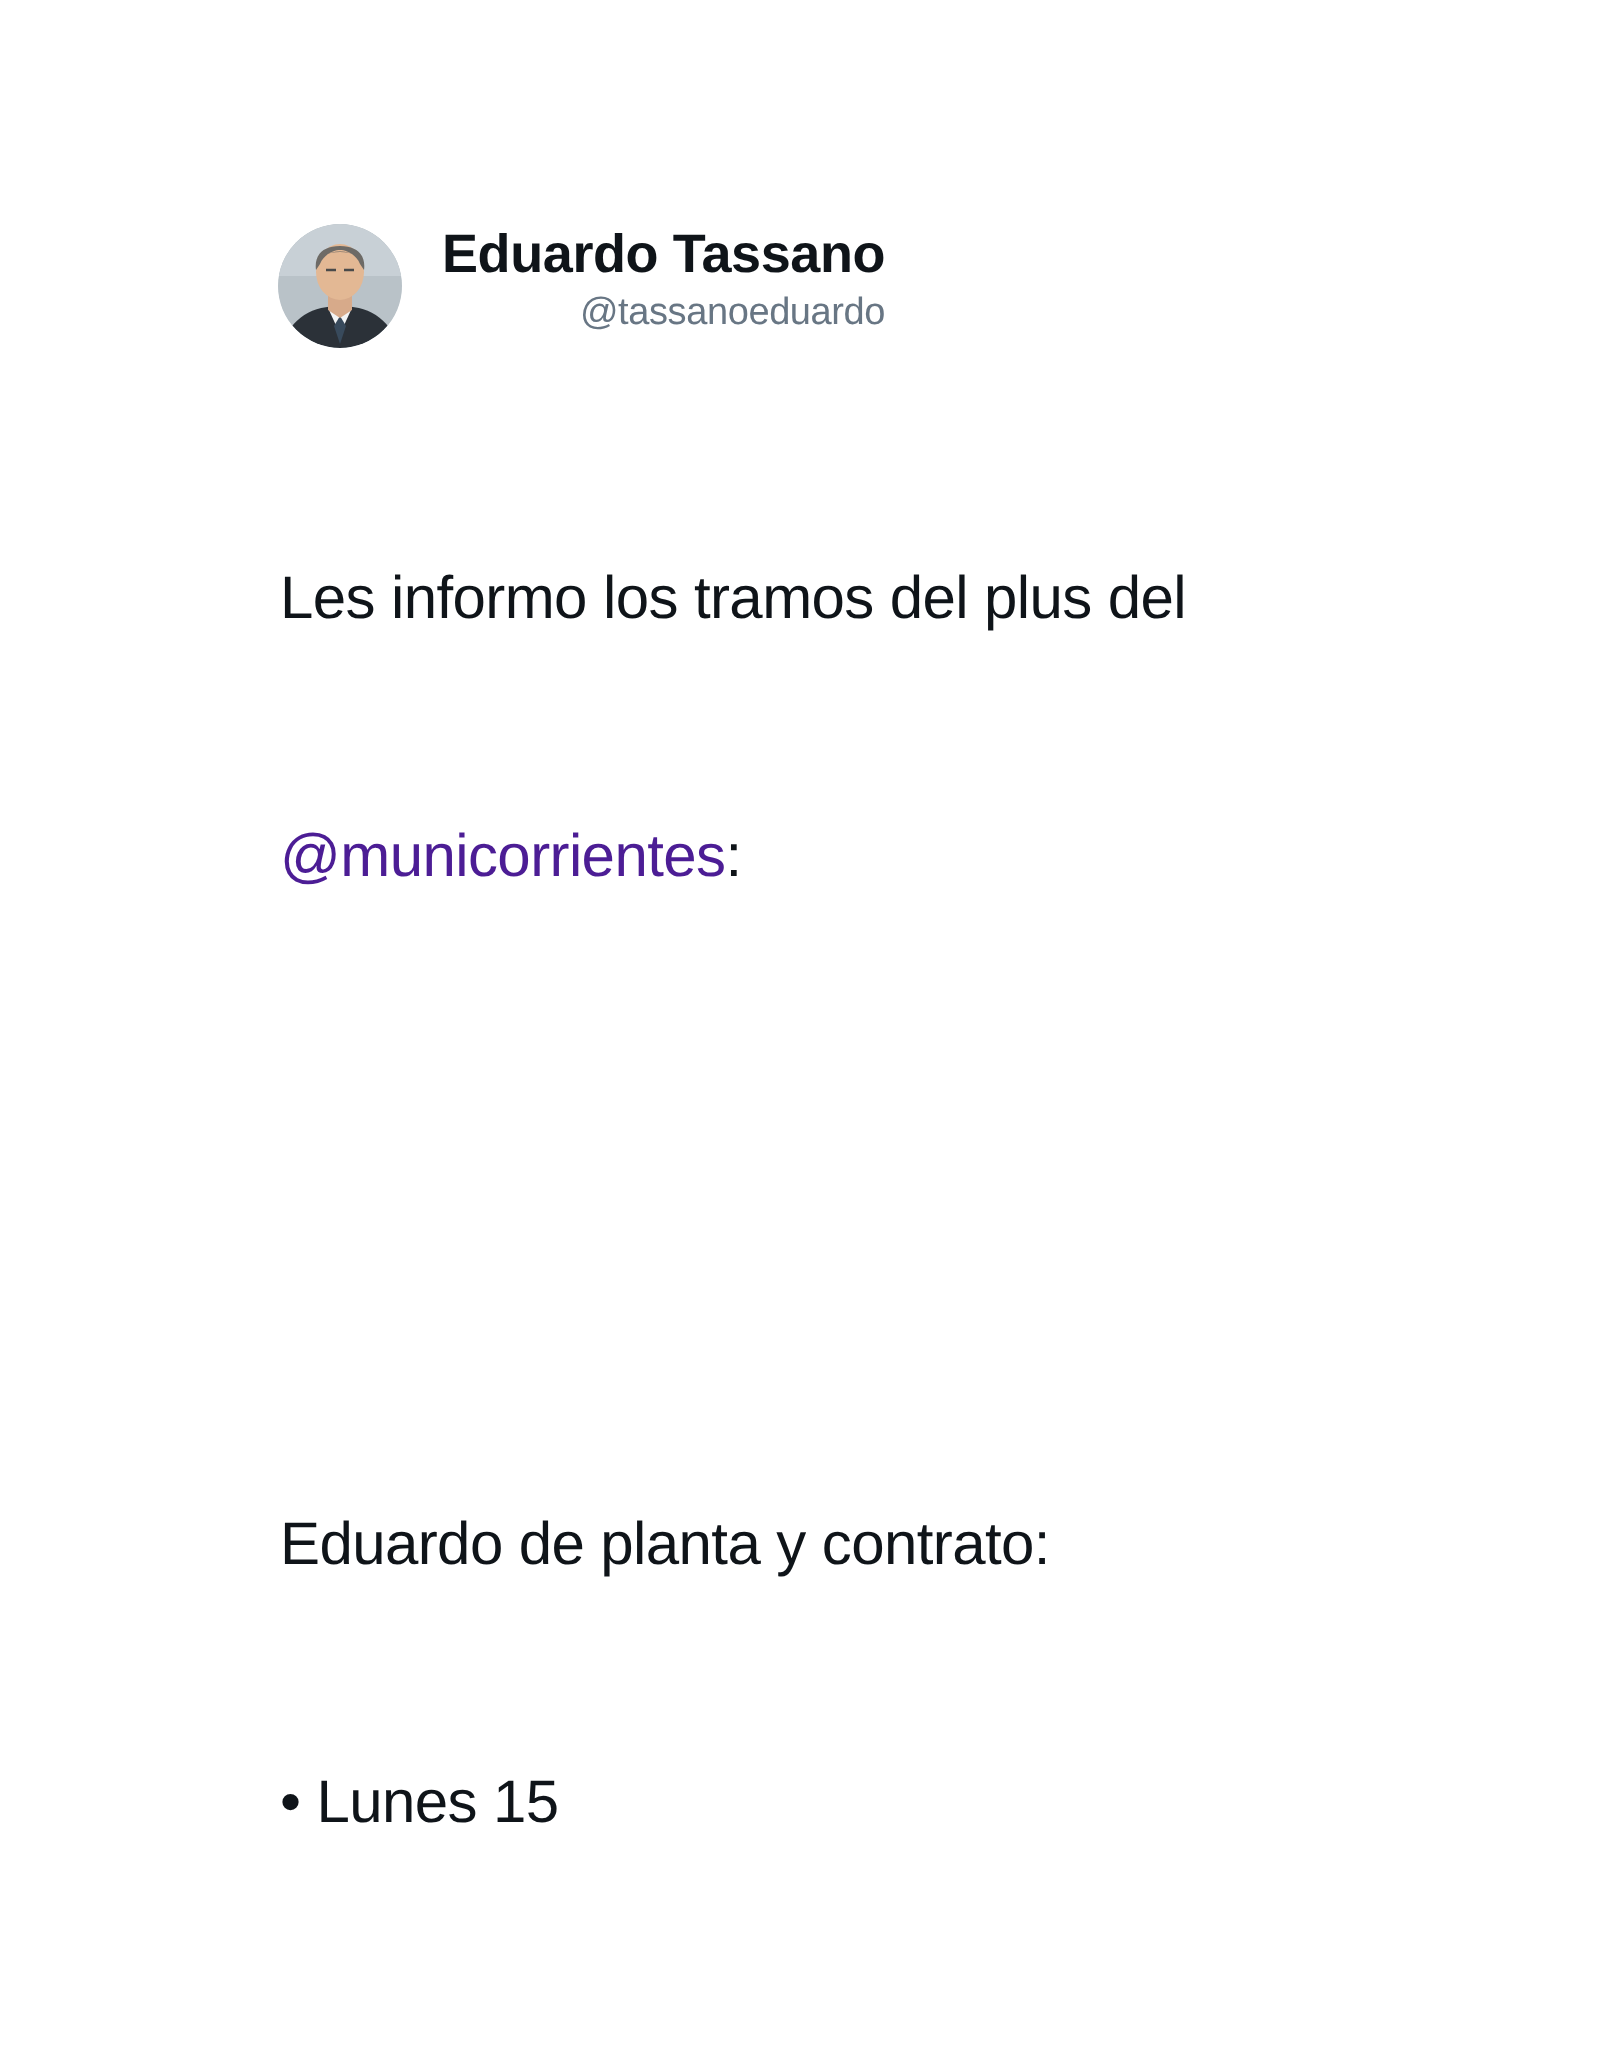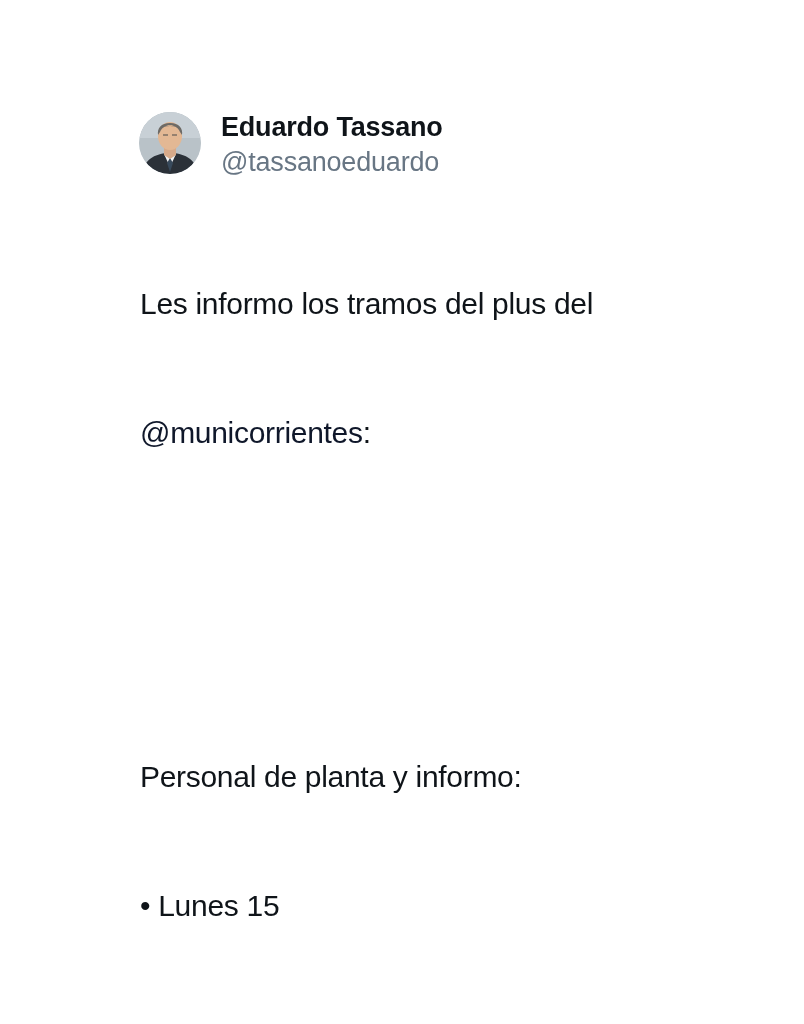--- a/index.html
+++ b/index.html
@@ -55,39 +55,40 @@
 
   .display-name {
     font-size: 27px;
     font-weight: bold;
     color: #0f1419;
     line-height: 1.18;
     letter-spacing: -0.2px;
   }
 
   .handle {
-    font-size: 27px;
+    font-size: 19px;
     color: #687684;
     line-height: 1.2;
     margin-top: 2px;
     letter-spacing: -0.2px;
+    text-align: right;
   }
 
   .tweet-body {
     font-size: 30px;
     line-height: 43px;
     color: #0f1419;
     letter-spacing: -0.3px;
     white-space: pre-wrap;
     word-wrap: break-word;
     margin-top: 4px;
   }
 
   .mention {
-    color: #0f172a;
+    color: #4c1d95;
     text-decoration: none;
   }
 
   .para { margin: 0; }
   .blank-line { height: 43px; }
 </style>
 </head>
 <body>
 
 <div class="tweet-card">
@@ -126,21 +127,21 @@
       <span class="handle">@tassanoeduardo</span>
     </div>
   </div>
 
   <div class="tweet-body">
     <div class="para">Les informo los tramos del plus del</div>
     <div class="para"><a class="mention" href="#">@municorrientes</a><span>:</span></div>
 
     <div class="blank-line"></div>
 
-    <div class="para">Personal de planta y informo:</div>
+    <div class="para">Eduardo de planta y contrato:</div>
     <div class="para">• Lunes 15</div>
 
     
 
     
     
     
     
     
 

